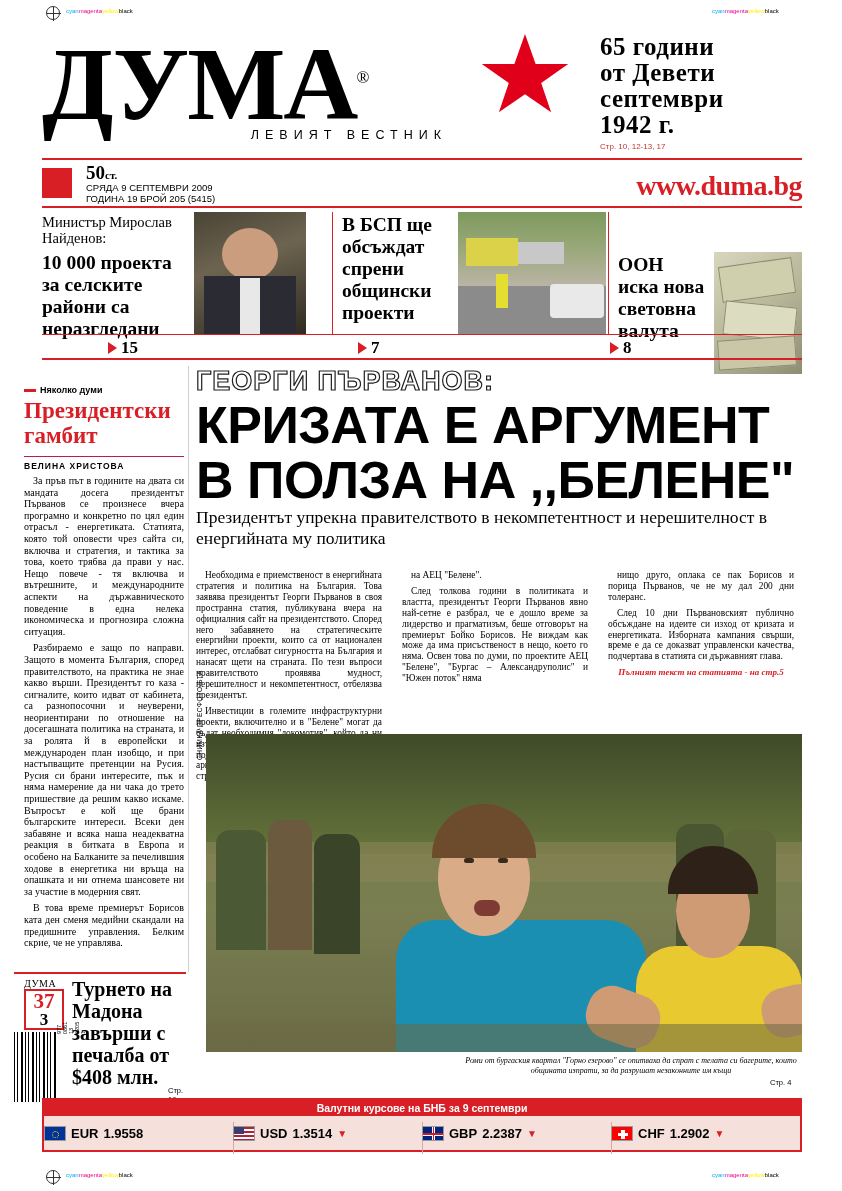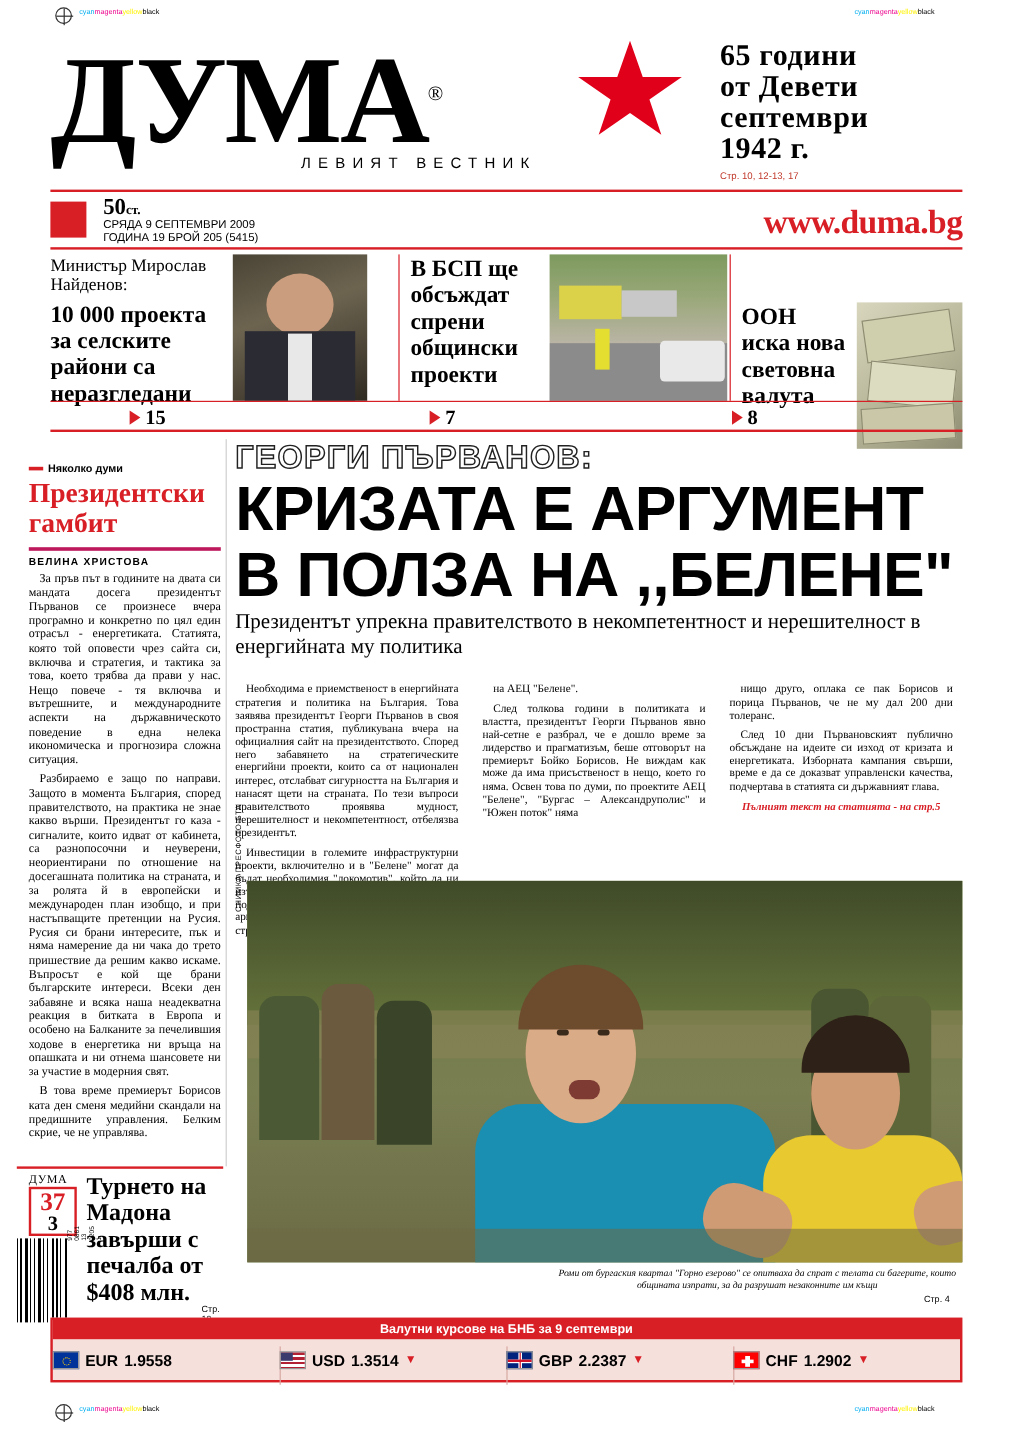--- a/index.html
+++ b/index.html
@@ -62,21 +62,21 @@
 
   .teaser-nums { position:absolute; left:42px; top:338px; width:760px; height:22px; }
   .tri { width:0; height:0; border-left:9px solid #d81f26; border-top:6px solid transparent; border-bottom:6px solid transparent; display:inline-block; vertical-align:middle; margin-right:4px;}
   .tnum { font-family:"Liberation Serif", serif; font-weight:bold; font-size:17px; vertical-align:middle; }
 
   
   .leftcol { position:absolute; left:24px; top:370px; width:160px;margin-top:15px; }
   .kicker { font-family:"Liberation Sans", sans-serif; font-size:9px; font-weight:bold; }
   .kicker .dash { display:inline-block; width:12px; height:3px; background:#d81f26; vertical-align:middle; margin-right:4px;}
   .lead-title { font-family:"Liberation Serif", serif; font-weight:bold; font-size:23px; line-height:25px; color:#d81f26; margin-top:3px; }
-  .byline { font-family:"Liberation Sans", sans-serif; font-weight:bold; font-size:8.5px; letter-spacing:1px; margin-top:8px; padding-top:4px; border-top:3px solid #be185d;}
+  .byline { font-family:"Liberation Sans", sans-serif; font-weight:bold; font-size:8.5px; letter-spacing:1px; margin-top:8px; padding-top:4px; border-top:1px solid #be185d;}
   .colbody { font-family:"Liberation Serif", serif; font-size:10px; line-height:11.6px; text-align:justify; margin-top:4px; }
   .colbody p { margin:0 0 5px 0; text-indent:9px; }
 
   
   .maincol { position:absolute; left:196px; top:366px; width:606px; }
   .over-name {
     font-family:"Liberation Sans", sans-serif; font-weight:bold; font-size:27px;
     letter-spacing:1px; color:#fff; -webkit-text-stroke:1.2px #222;
     text-shadow: 0 0 0 #000;
   }

